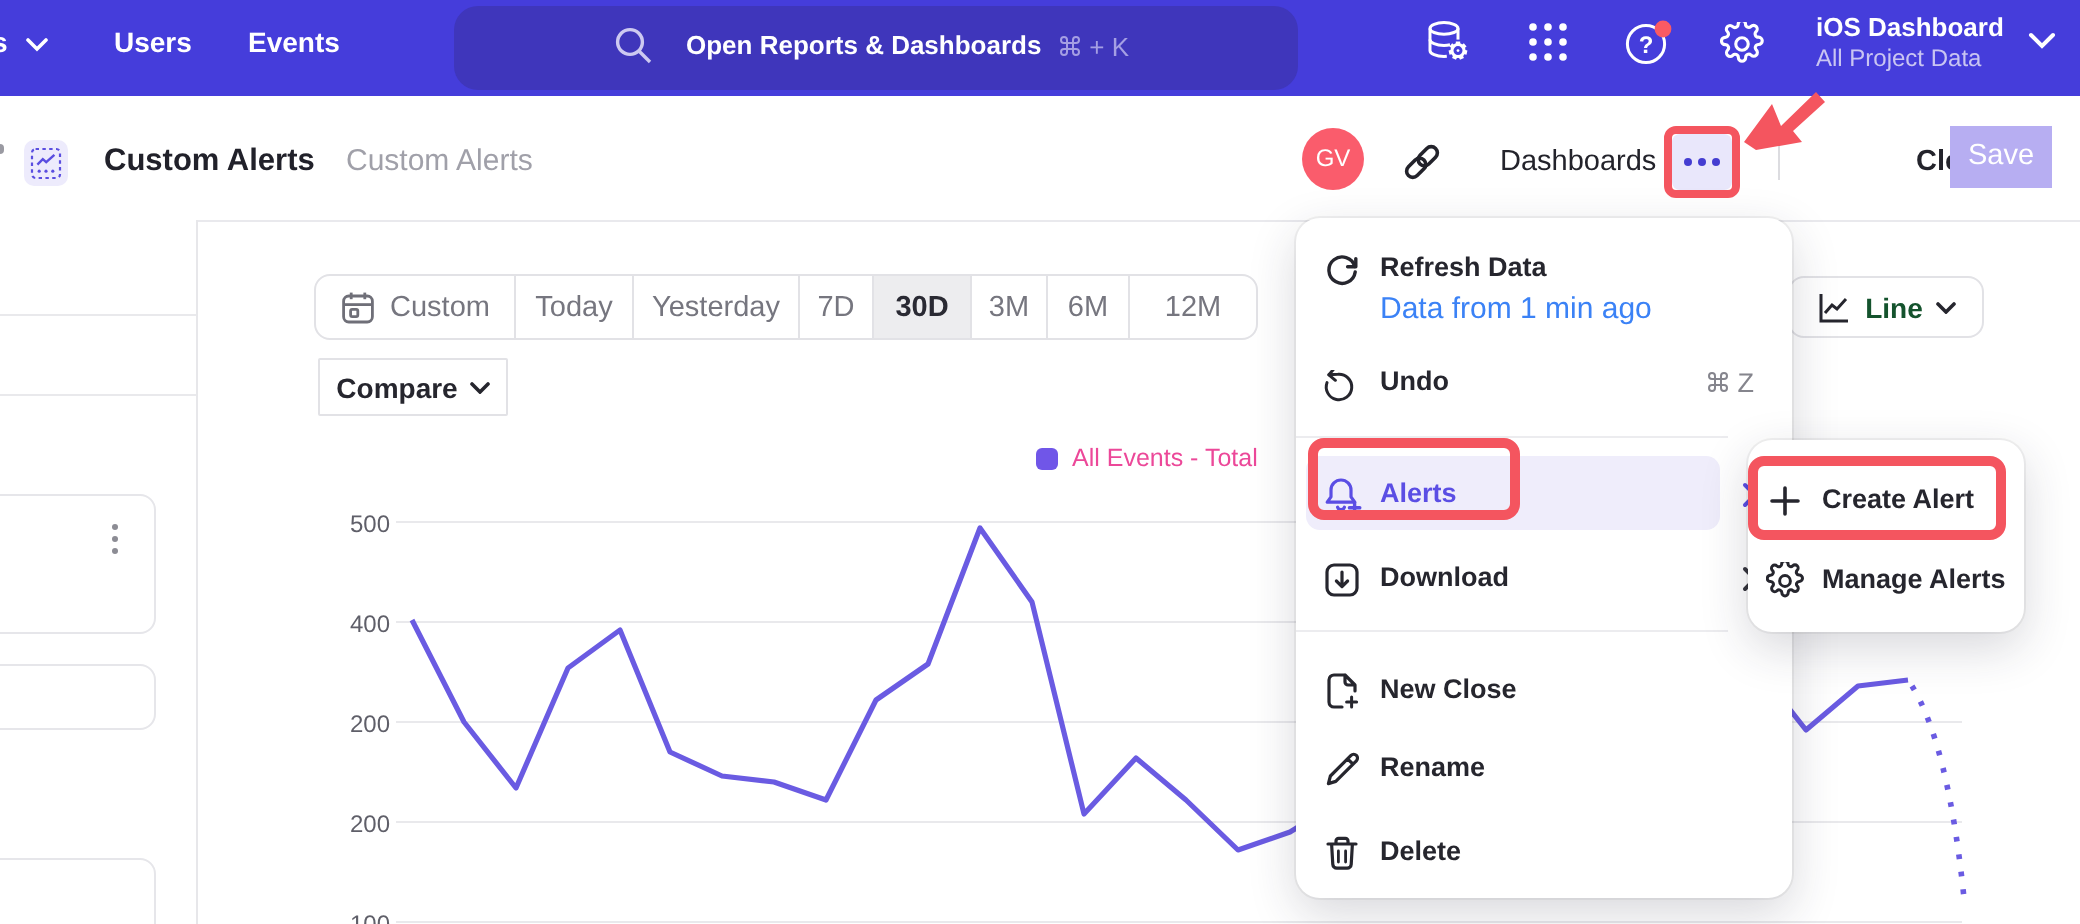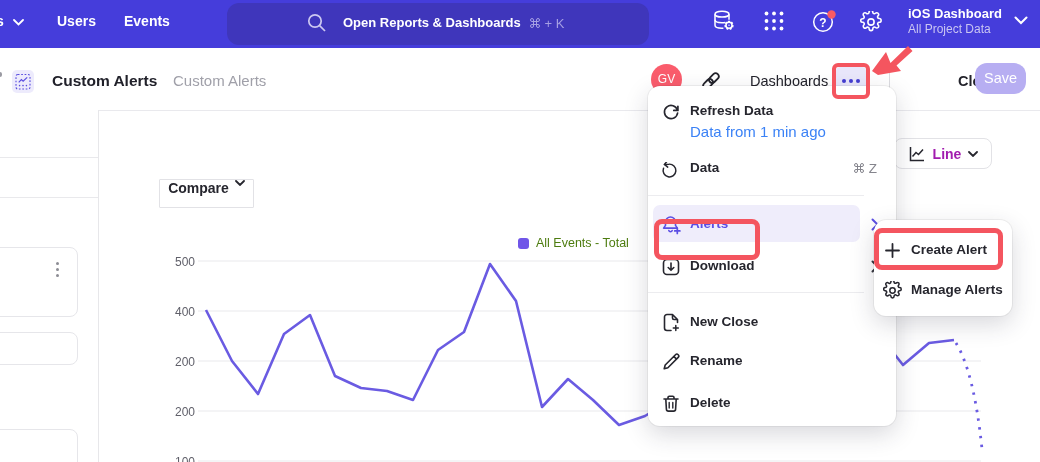--- a/index.html
+++ b/index.html
@@ -26,52 +26,52 @@
 #hsub { position:absolute; left:173px; top:24px; font-size:15px; color:#a0a0a9;}
 #avatar { position:absolute; left:651px; top:16px; width:31px; height:31px; border-radius:50%;
   background:#fa5c6c; color:#fff; font-size:12px; font-weight:400; text-align:center; line-height:31px;}
 #dup { position:absolute; left:750px; top:25px; font-size:14.5px; font-weight:500; color:#23232b;}
 #dots { position:absolute; left:836px; top:19px; width:30px; height:28px; background:#e9e7fb;
   border-radius:4px; }
 #dots span { position:absolute; width:4px; height:4px; border-radius:50%; background:#443dd1; top:12px;}
 #hdiv { position:absolute; left:889px; top:22px; width:1px; height:20px; background:#dcdce0;}
 #close { position:absolute; left:914px; top:25px; font-size:14.5px; font-weight:700; color:#23232b;margin-left:44px;}
 #save { position:absolute; left:975px; top:15px; width:51px; height:31px; background:#b7aef2;
-  border-radius:12px; color:#fff; font-size:14.5px; font-weight:500; text-align:center; line-height:31px;}
+  border-radius:0; color:#fff; font-size:14.5px; font-weight:500; text-align:center; line-height:31px;}
 
 
 #sidebar { left:0; top:110px; width:99px; height:352px; border-right:1px solid #e7e7ea; background:#fff;}
 .sline { position:absolute; left:0; width:98px; height:1px; background:#e9e9ec; }
 .scard { position:absolute; left:-12px; width:90px; background:#fff; border:1px solid #e6e6ea;
   border-radius:8px; }
 .vdots span { position:absolute; left:67px; width:3px; height:3px; border-radius:50%; background:#8c8c94;}
 
 
 #main { left:100px; top:111px; width:940px; height:351px; background:#fff; }
 #datectl { position:absolute; left:57px; top:26px; width:472px; height:33px;
   border:1px solid #e2e2e6; border-radius:8px; display:flex; }
 .dseg { height:100%; border-right:1px solid #e2e2e6; display:flex; align-items:center;
   justify-content:center; font-size:14.5px; color:#76767f; gap:7px;}
 .dseg:last-child { border-right:none; }
 .dsel { background:#ededef; color:#2a2a33; font-weight:700; }
 #compare { position:absolute; left:59px; top:68px; width:95px; height:29px;
-  border:1px solid #e2e2e6; border-radius:1px; display:flex; align-items:flex-start;
+  border:1px solid #e2e2e6; border-radius:1px; display:flex; align-items:center;
   justify-content:center; gap:6px; font-size:14px; font-weight:700; color:#26262e;}
-#legend { position:absolute; left:418px; top:125px; display:flex; align-items:center; gap:7px;
-  font-size:12.5px; color:#4d7c0f; }
+#legend { position:absolute; left:418px; top:111px; display:flex; align-items:center; gap:7px;
+  font-size:12.5px; color:#ec4899; }
 #legsq { width:11px; height:11px; border-radius:3px; background:#7056e8; }
 #partialbtn { position:absolute; left:740px; top:28px; width:46px; height:31px;
   border:1px solid #e2e2e6; border-radius:8px; }
 #linebtn { position:absolute; left:794px; top:27px; width:98px; height:31px;
   border:1px solid #e2e2e6; border-radius:8px; display:flex; align-items:center;
-  justify-content:center; gap:7px; font-size:14px; font-weight:700; color:#a21caf;}
+  justify-content:center; gap:7px; font-size:14px; font-weight:700; color:#14532d;}
 .ylab { position:absolute; width:30px; text-align:right; font-size:12px; color:#5f5f69; }
 
 
-#menu { left:648px; top:86px; width:248px; height:340px; background:#fff; border-radius:12px;
+#menu { left:648px; top:109px; width:248px; height:340px; background:#fff; border-radius:12px;
   box-shadow:0 0 0 1px rgba(0,0,0,0.05), 0 8px 24px rgba(40,40,60,0.18);padding-left:20px; }
 .micon { position:absolute; left:13px; }
 .mtxt { position:absolute; left:42px; font-size:13.5px; font-weight:700; color:#26262e; }
 .msub { position:absolute; left:42px; font-size:15px; color:#3b82f6; }
 .msep { position:absolute; left:0; width:216px; height:1px; background:#ececef; }
 .mright { position:absolute; right:19px; font-size:13.5px; color:#85858d; }
 .chev { position:absolute; right:17px; }
 #alertband { position:absolute; left:5px; top:119px; width:207px; height:37px;
   background:#efedfb; border-radius:7px; }
 #submenu { left:874px; top:220px; width:138px; height:96px; background:#fff; border-radius:12px;
@@ -92,20 +92,36 @@
         <line x1="198" y1="461" x2="981" y2="461"></line>
       </g>
       <polyline fill="none" stroke="#6a5be2" stroke-width="2.6" stroke-linejoin="round" points="206,310 232,361 258,394 284,334 310,315 335,376 361,388 387,391 413,400 438,350 464,332 490,264 516,301 542,407 568,379 593,400 619,425 645,416 671,400 697,408 722,385 748,395 774,370 800,352 826,356 851,348 877,332 903,365 929,343 954,340"></polyline>
       <path fill="none" stroke="#6a5be2" stroke-width="2.8" stroke-dasharray="2.4,6.4" d="M956,343 Q974,372 982,449"></path>
     </svg>
     <div class="ylab" style="left:65px;top:144px">500</div>
     <div class="ylab" style="left:65px;top:194px">400</div>
     <div class="ylab" style="left:65px;top:244px">200</div>
     <div class="ylab" style="left:65px;top:294px">200</div>
     <div class="ylab" style="left:65px;top:344px">100</div>
+    <div id="datectl">
+      <div class="dseg" style="width:100px"><svg width="18" height="18" viewBox="0 0 18 18" fill="none" stroke="#6f6f78" stroke-width="1.4">
+            <rect x="1.8" y="3" width="14.4" height="13" rx="2.6"></rect>
+            <line x1="2" y1="7.3" x2="16" y2="7.3"></line>
+            <line x1="5.6" y1="1.3" x2="5.6" y2="4.6"></line>
+            <line x1="12.4" y1="1.3" x2="12.4" y2="4.6"></line>
+            <rect x="5.3" y="9.7" width="3.6" height="3.6" rx=".8"></rect>
+          </svg>Custom</div>
+      <div class="dseg" style="width:59px">Today</div>
+      <div class="dseg" style="width:83px">Yesterday</div>
+      <div class="dseg" style="width:37px">7D</div>
+      <div class="dseg dsel" style="width:49px">30D</div>
+      <div class="dseg" style="width:38px">3M</div>
+      <div class="dseg" style="width:41px">6M</div>
+      <div class="dseg" style="width:63px">12M</div>
+    </div>
     <div id="compare">Compare<svg width="10" height="6" viewBox="0 0 10 6" fill="none" stroke="#26262e" stroke-width="1.8" stroke-linecap="round">
           <polyline points="1,1 5,5 9,1"></polyline>
         </svg></div>
     <div id="legend"><div id="legsq"></div>All Events - Total</div>
     <div id="partialbtn">
         <svg style="position:absolute;right:8px;top:12px" width="10" height="6" viewBox="0 0 10 6" fill="none" stroke="#26262e" stroke-width="1.8" stroke-linecap="round">
           <polyline points="1,1 5,5 9,1"></polyline>
         </svg>
       </div>
     <div id="linebtn"><svg width="18" height="18" viewBox="0 0 18 18" fill="none" stroke="#26262e" stroke-width="1.5">
@@ -217,21 +233,21 @@
         <polyline points="16.9,4.3 16.9,8.4 12.8,8.4" stroke-linecap="round" stroke-linejoin="round"></polyline>
       </svg>
     <div class="mtxt" style="top:17px">Refresh Data</div>
     <div class="msub" style="top:37px">Data from 1 min ago</div>
     <svg class="micon" style="top:76px" width="17" height="17" viewBox="0 0 24 24" fill="none" stroke="#26262e" stroke-width="2.1" stroke-linecap="round" stroke-linejoin="round">
         <g transform="rotate(40 12 12)">
           <polyline points="1,4 1,10 7,10"></polyline>
           <path d="M3.51 15a9 9 0 1 0 2.13-9.36L1 10"></path>
         </g>
       </svg>
-    <div class="mtxt" style="top:74px">Data</div>
+    <div class="mtxt" style="top:74px">Undo</div>
     <div class="mright" style="top:75px"><svg style="display:inline-block;vertical-align:-1px" width="12" height="12" viewBox="0 0 24 24" fill="none" stroke="currentColor" stroke-width="2">
           <path d="M15 6v12a3 3 0 1 0 3-3H6a3 3 0 1 0 3 3V6a3 3 0 1 0-3 3h12a3 3 0 1 0-3-3"></path>
         </svg> Z</div>
     <div class="msep" style="top:109px"></div>
     <div id="alertband"></div>
     <svg class="micon" style="top:129px" width="21" height="21" viewBox="0 0 21 21" fill="none" stroke="#5b4ee4" stroke-width="1.6" stroke-linecap="round">
         <path d="M9.5 2 a5 5 0 0 0 -5 5 v3.4 l-1.9 2.7 h13.8 l-1.9 -2.7 v-3.4 a5 5 0 0 0 -5 -5z" stroke-linejoin="round"></path>
         <path d="M7.8 15.6 a1.8 1.8 0 0 0 3.4 0"></path>
         <path d="M16.3 13.3 v5.2 M13.7 15.9 h5.2" stroke-width="1.7"></path>
       </svg>

